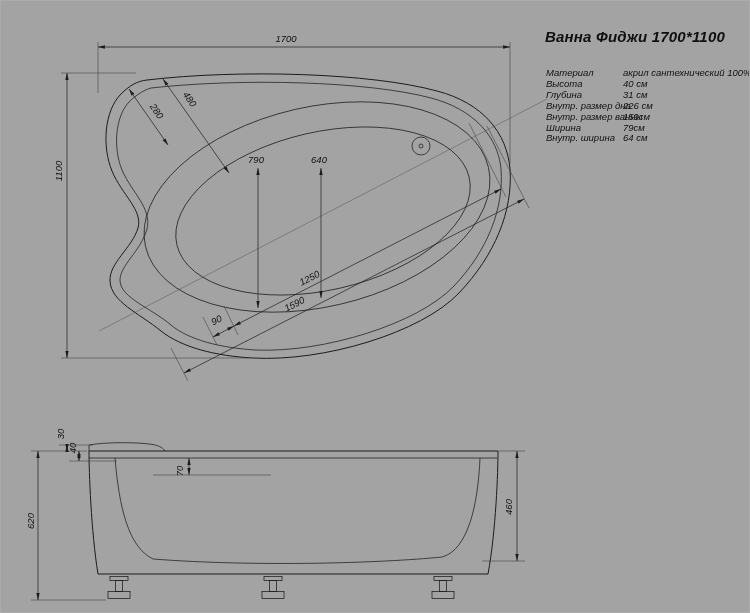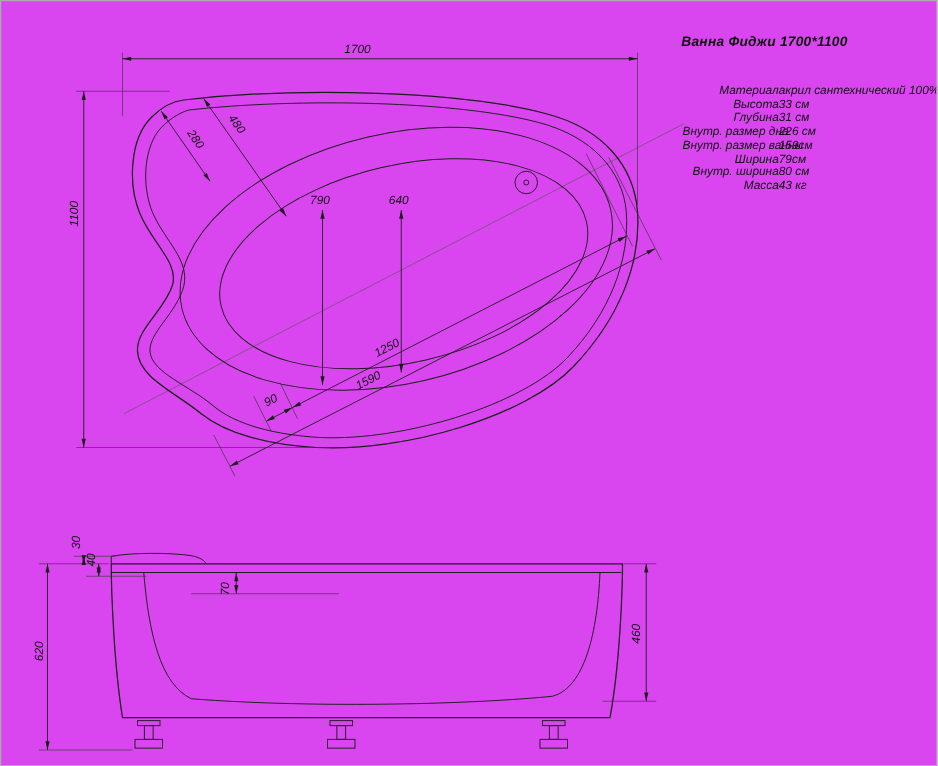--- a/index.html
+++ b/index.html
@@ -1,32 +1,32 @@
 <!DOCTYPE html>
 <html><head>
 <meta charset="utf-8">
 <style>
   html,body{margin:0;padding:0;background:#fff;}
   .page{
-    position:relative;width:750px;height:613px;background:#d946ef;
+    position:relative;width:750px;height:613px;background:#a3a3a3;
     border:1px solid #ababab;box-sizing:border-box;overflow:hidden;
     font-family:"Liberation Sans",sans-serif;
   }
   .page svg{position:absolute;left:0;top:0;}
   .title{
     position:absolute;left:544px;top:27px;
-    font-style:italic;font-weight:bold;font-size:11px;color:#101010;
+    font-style:italic;font-weight:bold;font-size:15px;color:#101010;
     white-space:nowrap;letter-spacing:.2px;
   }
   .specs{
     position:absolute;left:545px;top:67px;width:200px;
     font-style:italic;font-size:9.5px;color:#101010;
   }
   .srow{display:flex;line-height:10.9px;white-space:nowrap;}
-  .slabel{width:77px;flex:none;text-align:right;}
+  .slabel{width:77px;flex:none;}
   .svalue{flex:1;}
 
   
   .out{fill:none;stroke:#1c1c1c;stroke-width:1;}
   .in{fill:none;stroke:#1c1c1c;stroke-width:.75;}
   .dim{fill:none;stroke:#1c1c1c;stroke-width:.7;}
   .ext{fill:none;stroke:#3a3a3a;stroke-width:.55;}
   .cst{fill:none;stroke:#555;stroke-width:.5;}
   .dtx{font:italic 9.5px "Liberation Sans",sans-serif;fill:#101010;text-anchor:middle;}
 </style>
@@ -173,41 +173,37 @@
 
   <div class="title">Ванна Фиджи 1700*1100</div>
 
   <div class="specs">
     <div class="srow">
       <span class="slabel">Материал</span>
       <span class="svalue">акрил сантехнический 100%</span>
     </div>
     <div class="srow">
       <span class="slabel">Высота</span>
-      <span class="svalue">33 см</span>
+      <span class="svalue">40 см</span>
     </div>
     <div class="srow">
       <span class="slabel">Глубина</span>
       <span class="svalue">31 см</span>
     </div>
     <div class="srow">
       <span class="slabel">Внутр. размер дна</span>
       <span class="svalue">226 см</span>
     </div>
     <div class="srow">
       <span class="slabel">Внутр. размер ванны</span>
       <span class="svalue">159см</span>
     </div>
     <div class="srow">
       <span class="slabel">Ширина</span>
       <span class="svalue">79см</span>
     </div>
     <div class="srow">
       <span class="slabel">Внутр. ширина</span>
-      <span class="svalue">80 см</span>
-    </div>
-    <div class="srow">
-      <span class="slabel">Масса</span>
-      <span class="svalue">43 кг</span>
+      <span class="svalue">64 см</span>
     </div>
   </div>
 
 </div>
 
 </body></html>

